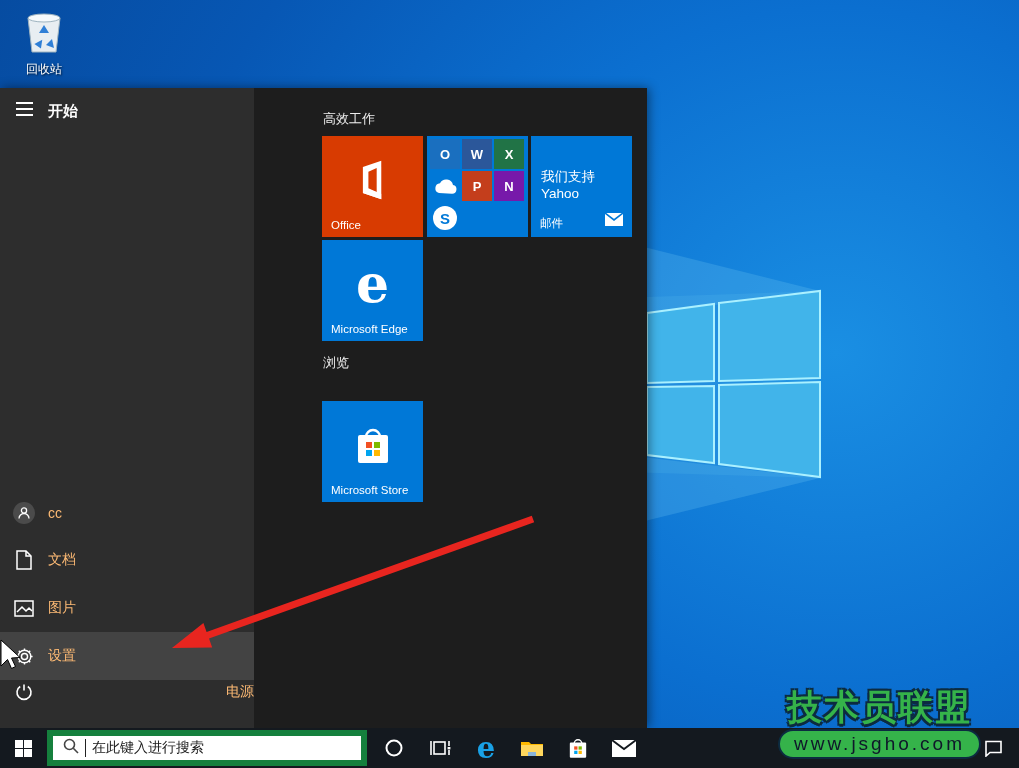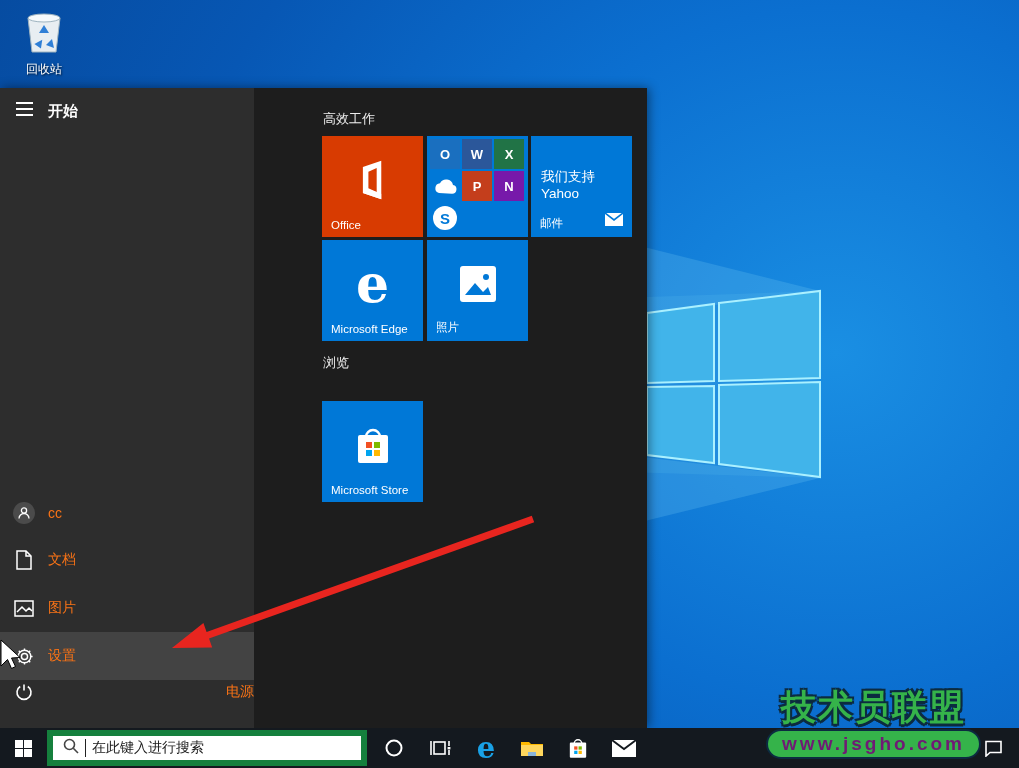--- a/index.html
+++ b/index.html
@@ -17,21 +17,21 @@
 
   
   #start-menu { position:absolute; left:0; top:88px; width:647px; height:640px;
     background:#1d1d1d; box-shadow:2px 0 10px rgba(0,0,0,.45); }
   #menu-rail { position:absolute; left:0; top:0; width:254px; height:640px; background:#2d2d2d; }
   .menu-header { position:absolute; left:0; top:14px; height:34px; display:flex; align-items:flex-start; }
   .hamburger { width:48px; display:flex; flex-direction:column; align-items:center; gap:4px; cursor:pointer; }
   .hamburger div { width:17px; height:2px; background:#fff; }
   .menu-title { color:#fff; font-size:15px; font-weight:bold; }
 
-  .rail-item { position:absolute; left:0; width:254px; height:48px; display:flex; align-items:center; color:#f97316; cursor:pointer; }
+  .rail-item { position:absolute; left:0; width:254px; height:48px; display:flex; align-items:center; color:#fdba74; cursor:pointer; }
   .rail-item.active { background:#434343; }
   .rail-icon { width:48px; display:flex; justify-content:center; align-items:center; }
   .rail-label { font-size:14px; }
   .avatar { width:22px; height:22px; border-radius:50%; background:#4b4b4b; display:flex; justify-content:center; align-items:center; }
 
   .section-title { position:absolute; color:#eee; font-size:13px; }
   .tile { position:absolute; width:101px; height:101px; background:#0078d7; color:#fff; cursor:pointer; }
   .tile .tile-label { position:absolute; left:9px; bottom:6px; font-size:11.5px; }
   .tile-office { background:#d83b01; }
   .tile-center { position:absolute; left:0; right:0; top:10px; bottom:24px; display:flex; align-items:center; justify-content:center; }
@@ -55,21 +55,21 @@
   #search-box .ph { color:#1b1b1b; font-size:14px; }
   .tb-edge { color:#19a1e6; font-size:29px; font-weight:bold; font-family:"DejaVu Serif",serif; line-height:1; }
   #clock { position:absolute; right:72px; top:3px; color:#fff; font-size:12px; }
   .action-center { position:absolute; right:16px; top:12px; cursor:pointer; }
 
   
   #watermark { position:absolute; right:38px; top:688px; text-align:center; pointer-events:none; z-index:30; }
   #watermark .wm-title { font-size:35px; font-weight:bold; color:#35b34a; letter-spacing:2px; line-height:1.1;
     text-shadow:-2px -2px 0 #0c2b40, 2px -2px 0 #0c2b40, -2px 2px 0 #0c2b40, 2px 2px 0 #0c2b40, 0 3px 0 #0c2b40; }
   #watermark .wm-pill { margin-top:2px; background:#35b34a; border:2px solid #0c2b40; border-radius:15px;
-    padding:2px 14px; color:#701a75; font-weight:bold; font-size:19px; letter-spacing:3px; }
+    padding:2px 14px; color:#0f172a; font-weight:normal; font-size:19px; letter-spacing:3px; }
 
   
   #annot { position:absolute; left:0; top:0; width:1019px; height:768px; pointer-events:none; z-index:40; }
 </style>
 </head>
 <body>
 
 <div id="screen">
 
   <svg class="wall-svg" viewBox="0 0 1019 768">
@@ -208,30 +208,20 @@
       </span>
     </div>
 
     <div class="tile" style="left:322px; top:152px;">
       <div class="tile-center">
           <span class="edge-glyph">e</span>
         </div>
       <span class="tile-label">Microsoft Edge</span>
     </div>
 
-    <div class="tile" style="left:427px; top:152px;">
-      <div class="tile-center">
-        <svg width="42" height="42" viewBox="0 0 42 42">
-          <rect x="3" y="3" width="36" height="36" rx="3" fill="#fff"></rect>
-          <path d="M8 32 l10 -12 8 9 5 -5 3 8 z" fill="#0078d7"></path>
-          <circle cx="29" cy="14" r="3" fill="#0078d7"></circle>
-        </svg>
-      </div>
-      <span class="tile-label">照片</span>
-    </div>
 
     <div class="section-title" style="left:323px; top:266px;">浏览</div>
 
     <div class="tile" style="left:322px; top:293px;margin-top:20px;">
       <div class="tile-center">
         <svg width="40" height="44" viewBox="0 0 40 44">
           <path d="M13 14 a7 7 0 0 1 14 0" fill="none" stroke="#fff" stroke-width="2.4"></path>
           <rect x="5" y="12" width="30" height="28" rx="2" fill="#fff"></rect>
           <rect x="13" y="19" width="6" height="6" fill="#f25022"></rect>
           <rect x="21" y="19" width="6" height="6" fill="#7fba00"></rect>

